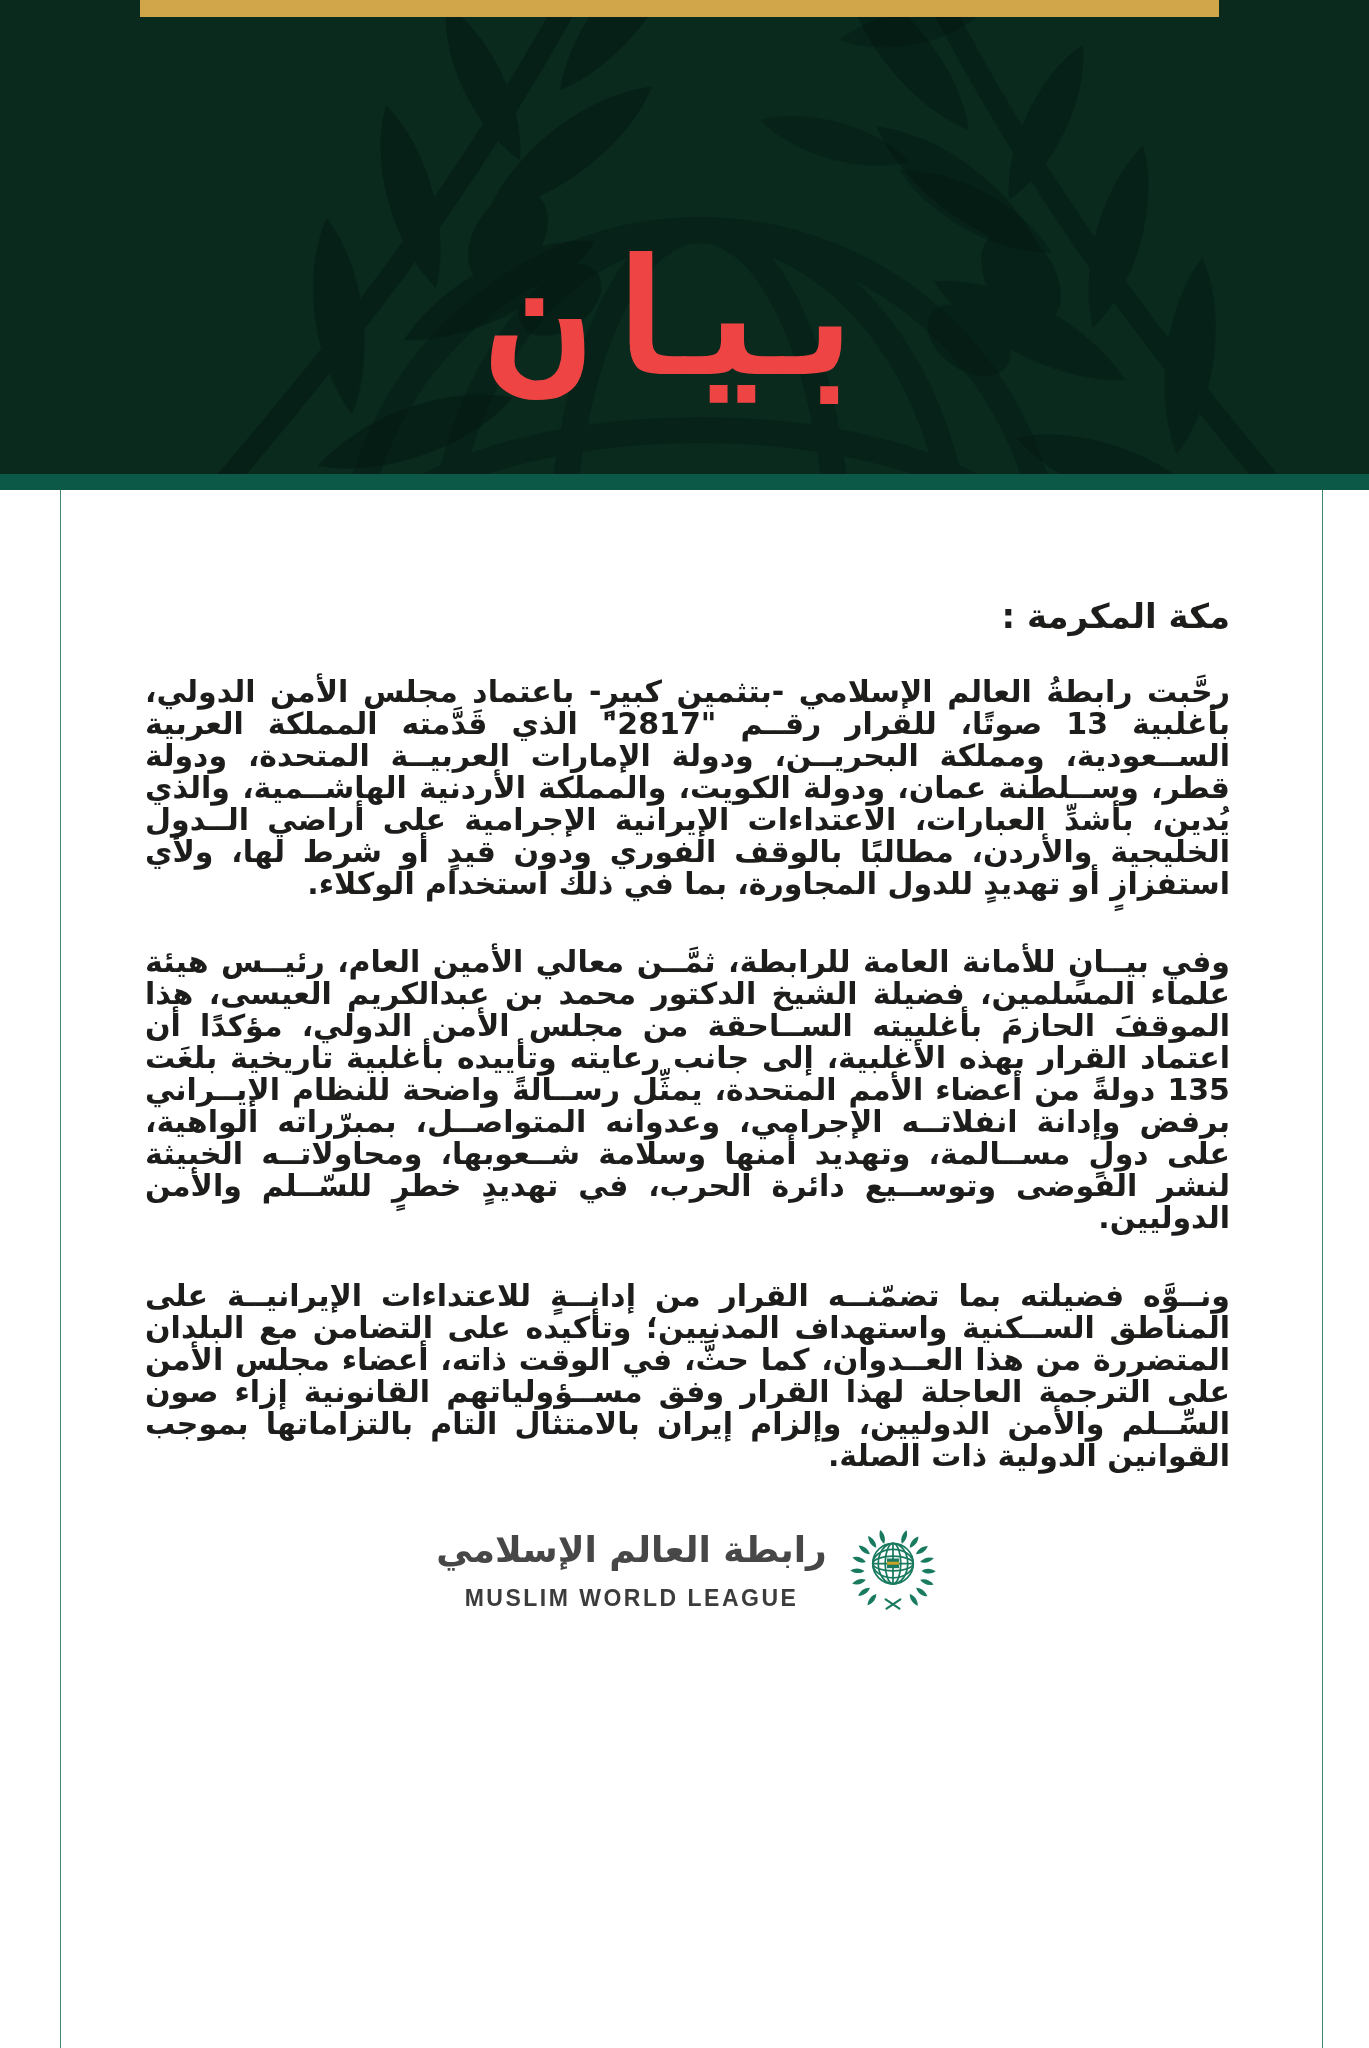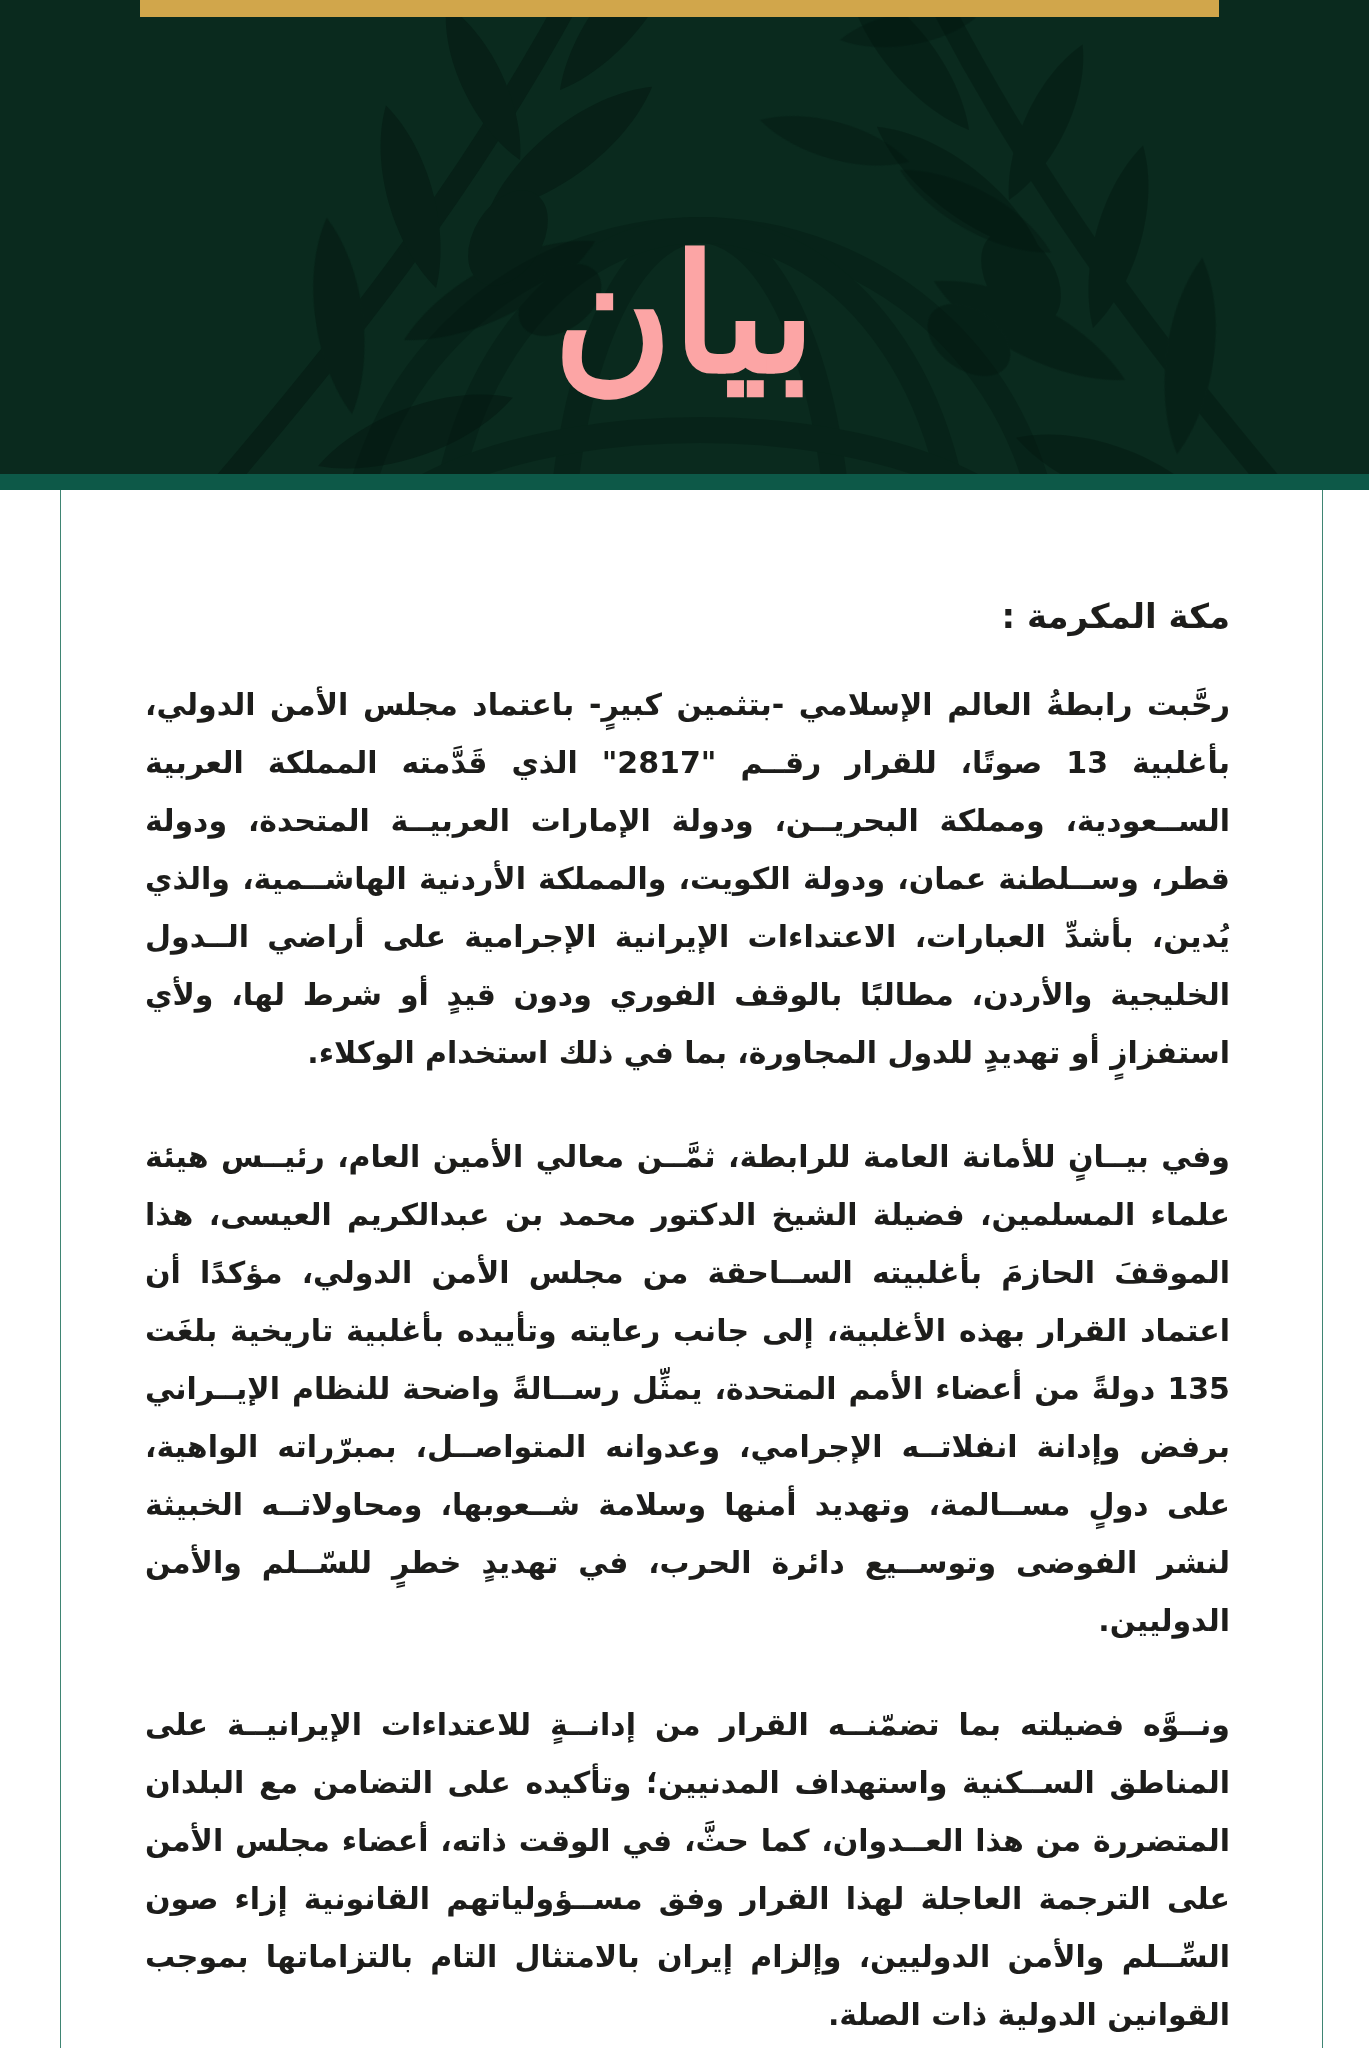--- a/index.html
+++ b/index.html
@@ -15,42 +15,42 @@
       radial-gradient(1050px 740px at 58% 118%, rgba(30,96,74,.34), rgba(30,96,74,0) 72%),
       linear-gradient(128deg,#0b2d20 0%,#0c3applicable526 0%,#0c3526 42%,#071d14 100%);
     background-color:#0a2a1e;
   }
   .pattern{position:absolute;left:0;top:0;width:1369px;height:474px;}
   .gold-bar{
     position:absolute;top:0;left:140px;width:1079px;height:17px;
     background:#d1a64b;
   }
   .hero-title{
-    position:absolute;left:0;right:0;top:224px;
-    text-align:center;color:#fca5a5;
+    position:absolute;left:0;right:0;top:238px;
+    text-align:center;color:#ef4444;
     font-size:162px;line-height:1.15;font-weight:bold;
-    font-family:Liberation Serif, serif;
+    font-family:Liberation Mono, monospace;
   }
   .strip{width:1369px;height:16px;background:#0d5948;}
   
   .card{
     box-sizing:border-box;
     margin-left:60px;width:1263px;height:1974px;
     border-left:1px solid #3f8573;border-right:1px solid #3f8573;
     padding:106px 92px 0 84px;
     direction:rtl;
     color:#1d1d1b;
   }
   .location{
     margin:0 0 40px 0;
     font-size:34px;font-weight:bold;text-align:right;
   }
   .para{
     margin:0 0 46px 0;
-    font-size:30px;line-height:58px;font-weight:bold;
+    font-size:30px;line-height:32px;font-weight:bold;
     text-align:justify;text-justify:inter-word;
   }
   .para:last-of-type{margin-bottom:0;}
   
   .logo{
     direction:ltr;
     margin-top:54px;
     display:flex;justify-content:center;align-items:center;gap:20px;
   }
   .logo-text{display:flex;flex-direction:column;align-items:center;gap:13px;}

